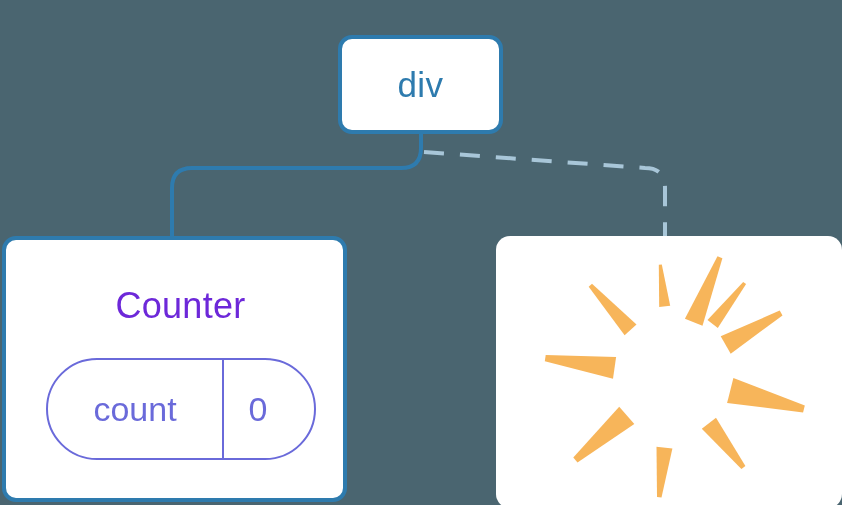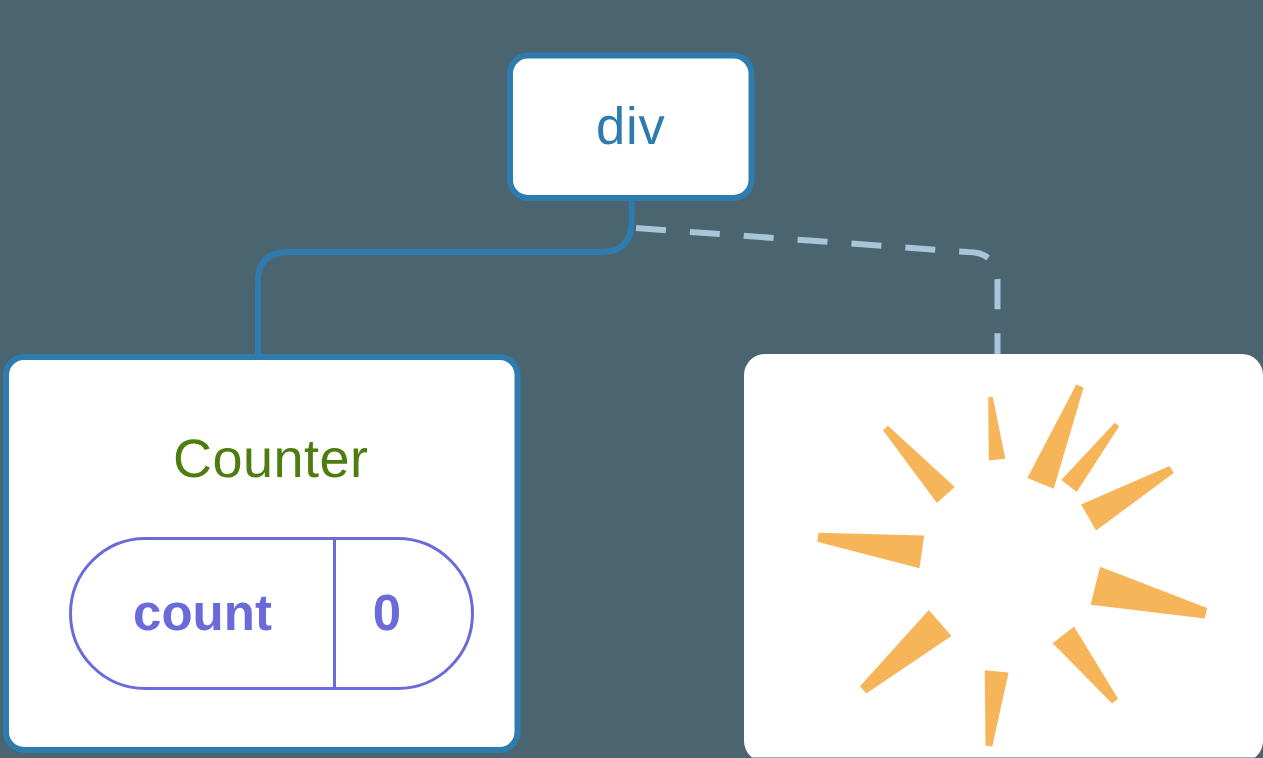--- a/index.html
+++ b/index.html
@@ -67,42 +67,41 @@
     width: 345px;
     height: 266px;
     border-radius: 14px;
   }
   #node-counter .node-title {
     position: absolute;
     left: 0;
     right: 0;
     top: 48px;
     text-align: center;
-    color: #4d7c0f;
+    color: #6d28d9;
     font-size: 36px;
     line-height: 1;
     letter-spacing: 0.3px;
     padding-left: 12px;
   }
 
   
   .state-pill {
     position: absolute;
     left: 40px;
     top: 118px;
     width: 270px;
     height: 102px;
     border: 2px solid #6a6ada;
     border-radius: 51px;
     box-sizing: border-box;
     display: flex;
     align-items: stretch;
     overflow: hidden;
     background: #ffffff;
-    font-weight: bold;
   }
   .state-pill .pill-key {
     width: 176px;
     display: flex;
     align-items: center;
     justify-content: center;
     color: #6a6ada;
     font-size: 34px;
     border-right: 2px solid #6a6ada;
     box-sizing: border-box;

